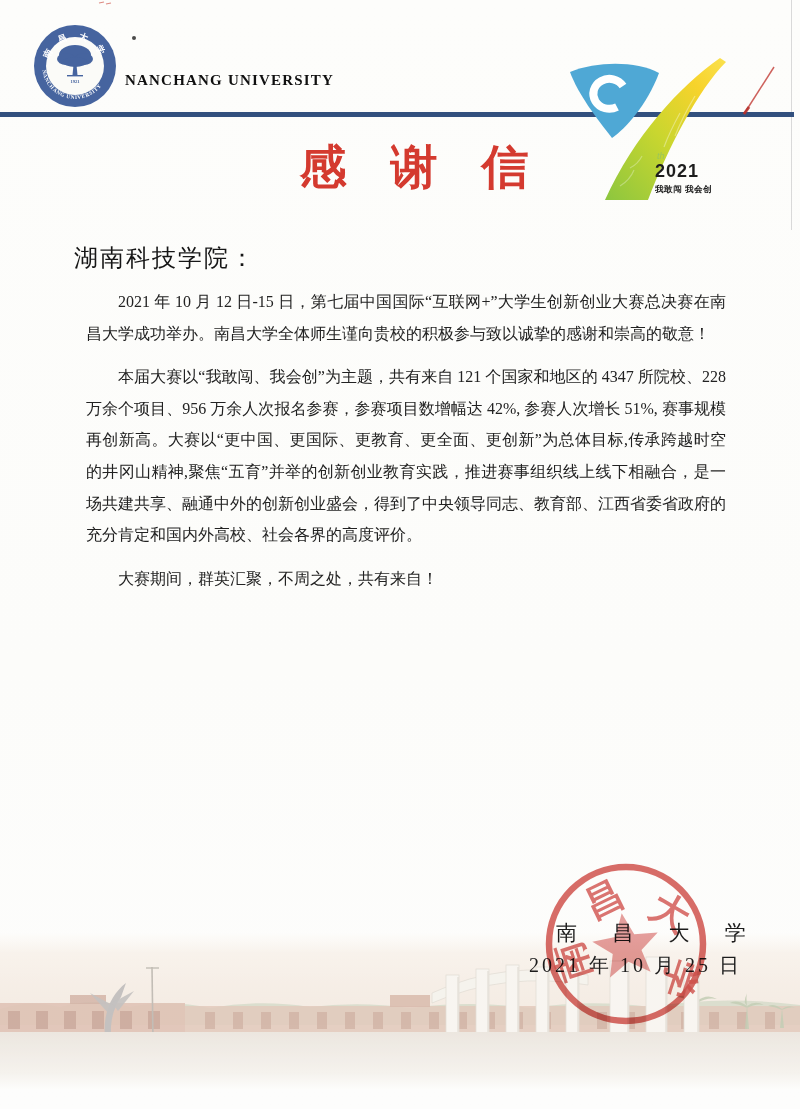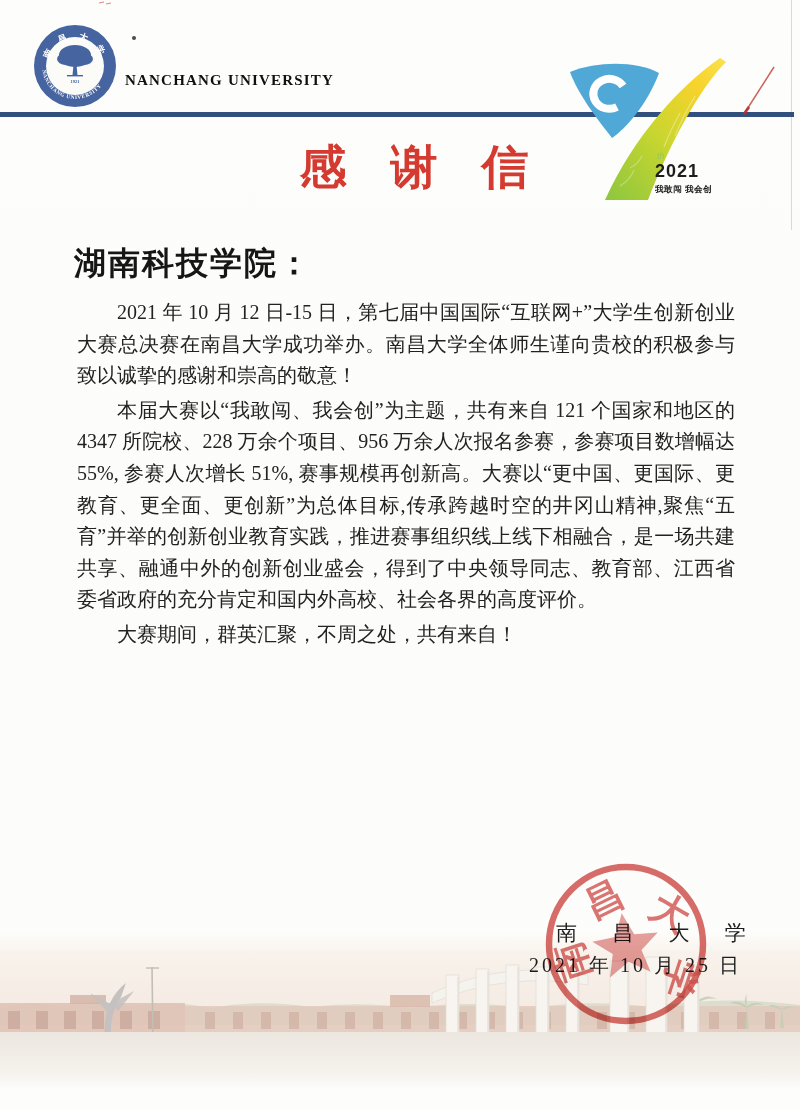--- a/index.html
+++ b/index.html
@@ -23,22 +23,22 @@
   .event-logo{position:absolute;left:560px;top:58px;width:175px;height:150px;z-index:2;}
   .red-tick{position:absolute;left:735px;top:62px;width:46px;height:60px;z-index:2;}
 
   
   .title{position:absolute;left:0;top:136px;width:800px;box-sizing:border-box;
     text-align:center;font-size:47px;font-weight:bold;color:#d43a2f;
     letter-spacing:44px;z-index:2;font-family:"Liberation Serif",serif;margin-left:36px;}
 
   
   .body-block{position:absolute;left:74px;top:242px;width:664px;z-index:2;}
-  .salutation{font-size:32px;font-weight:bold;letter-spacing:2px;margin:0 0 11px 0;color:#161616;}
-  .para{font-size:20px;line-height:31.6px;text-align:justify;text-indent:2em;margin:3px;color:#222;}
+  .salutation{font-size:24px;font-weight:normal;letter-spacing:2px;margin:0 0 11px 0;color:#161616;}
+  .para{font-size:16px;line-height:31.6px;text-align:justify;text-indent:2em;margin:12px;color:#222;}
 
   
   .signature{position:absolute;left:556px;top:919px;font-size:21px;letter-spacing:15px;color:#1c1c1c;z-index:3;}
   .date{position:absolute;left:529px;top:952px;font-size:20px;letter-spacing:3px;color:#1c1c1c;z-index:3;}
 
   
   .seal{position:absolute;left:540px;top:858px;width:172px;height:172px;z-index:5;
     mix-blend-mode:multiply;opacity:.92;}
 
   
@@ -107,21 +107,21 @@
   <svg class="red-tick" viewBox="0 0 46 60">
     <line x1="39" y1="5" x2="9" y2="52" stroke="#c23b35" stroke-width="1.5" opacity="0.8"></line>
     <line x1="9" y1="52" x2="14" y2="45" stroke="#b52f2a" stroke-width="3" opacity="0.85"></line>
   </svg>
 
   <div class="title">感谢信</div>
 
   <div class="body-block">
     <p class="salutation">湖南科技学院：</p>
     <p class="para">2021 年 10 月 12 日-15 日，第七届中国国际“互联网+”大学生创新创业大赛总决赛在南昌大学成功举办。南昌大学全体师生谨向贵校的积极参与致以诚挚的感谢和崇高的敬意！</p>
-    <p class="para">本届大赛以“我敢闯、我会创”为主题，共有来自 121 个国家和地区的 4347 所院校、228 万余个项目、956 万余人次报名参赛，参赛项目数增幅达 55%, 参赛人次增长 51%, 赛事规模再创新高。大赛以“更中国、更国际、更教育、更全面、更创新”为总体目标,传承跨越时空的井冈山精神,聚焦“五育”并举的创新创业教育实践，推进赛事组织线上线下相融合，是一场共建共享、融通中外的创新创业盛会，得到了中央领导同志、教育部、江西省委省政府的充分肯定和国内外高校、社会各界的高度评价。</p>
+    <p class="para">本届大赛以“我敢闯、我会创”为主题，共有来自 121 个国家和地区的 4347 所院校、228 万余个项目、956 万余人次报名参赛，参赛项目数增幅达 42%, 参赛人次增长 51%, 赛事规模再创新高。大赛以“更中国、更国际、更教育、更全面、更创新”为总体目标,传承跨越时空的井冈山精神,聚焦“五育”并举的创新创业教育实践，推进赛事组织线上线下相融合，是一场共建共享、融通中外的创新创业盛会，得到了中央领导同志、教育部、江西省委省政府的充分肯定和国内外高校、社会各界的高度评价。</p>
     <p class="para">大赛期间，群英汇聚，不周之处，共有来自！</p>
   </div>
 
   <div class="signature">南 昌 大 学</div>
   <div class="date">2021 年 10 月 25 日</div>
 
   <svg class="photo" viewBox="0 0 800 156">
     <defs>
       <linearGradient id="sky" x1="0" y1="0" x2="0" y2="1">
         <stop offset="0" stop-color="#f9f3ec"></stop>

